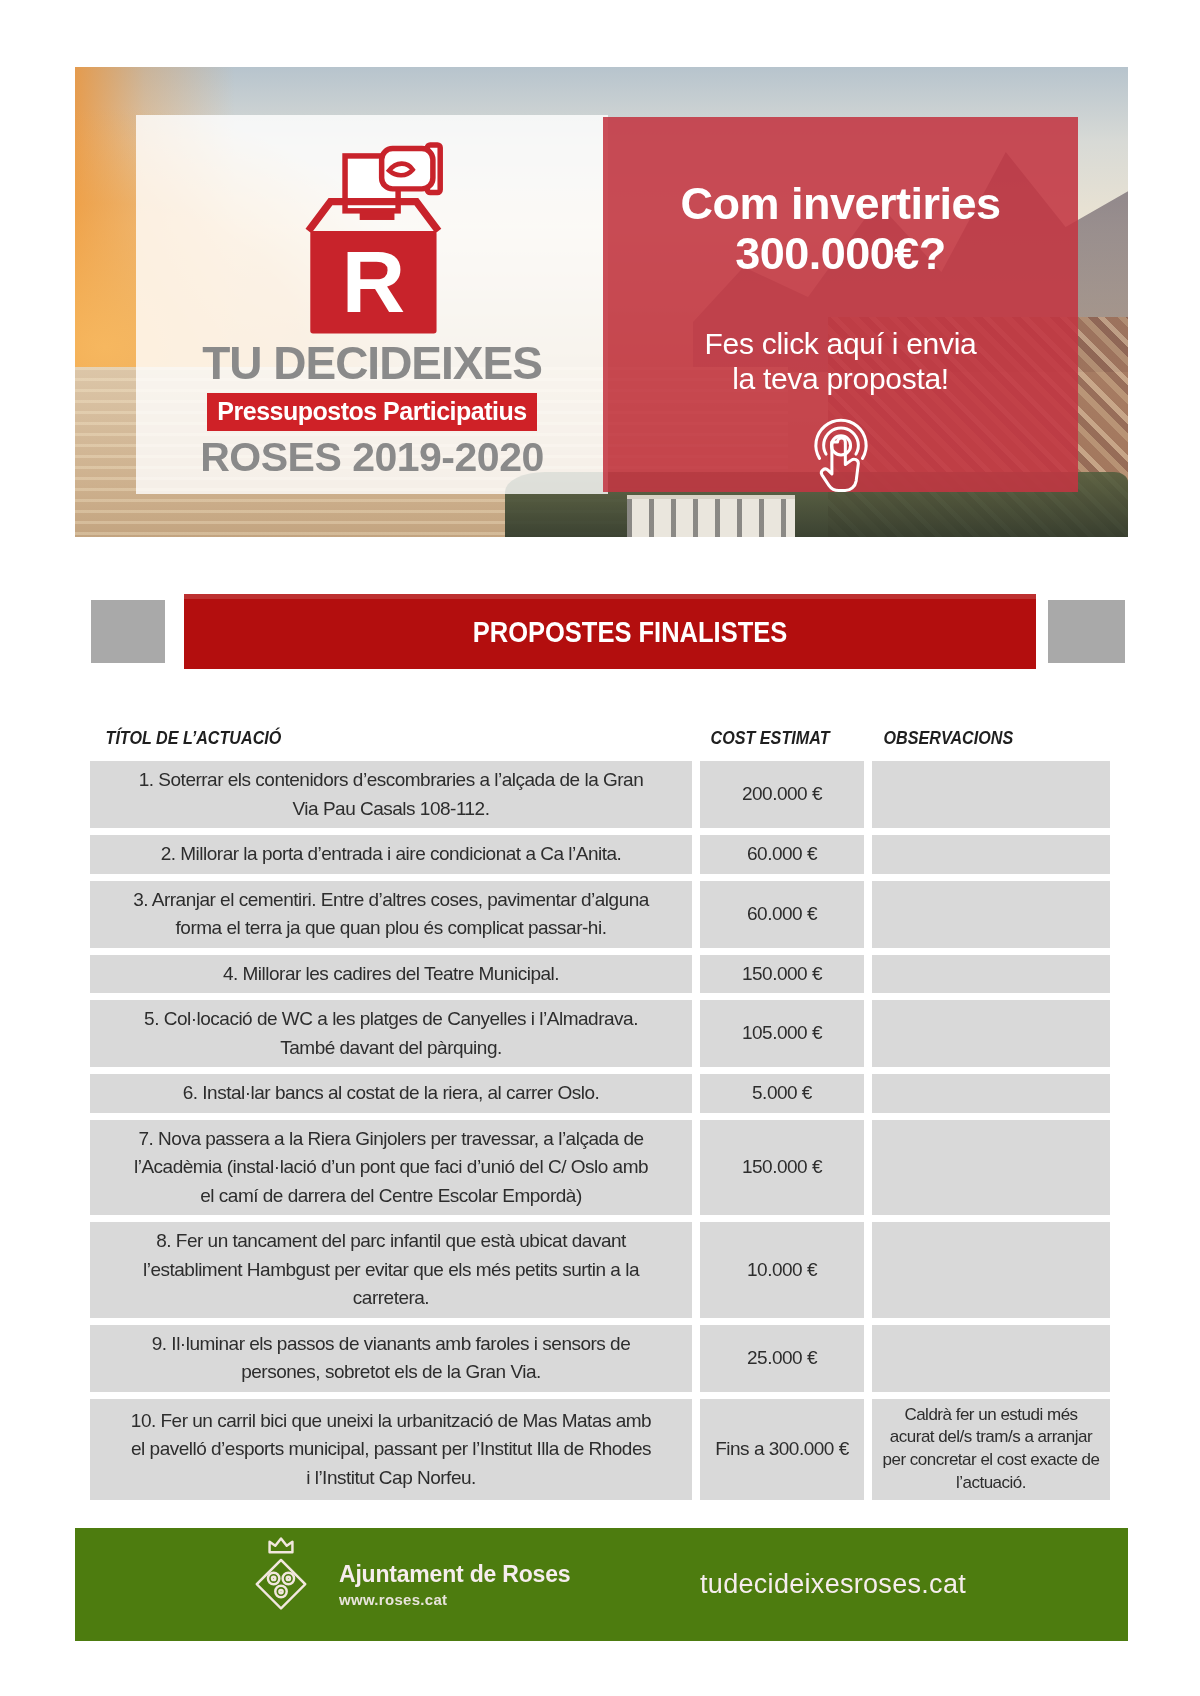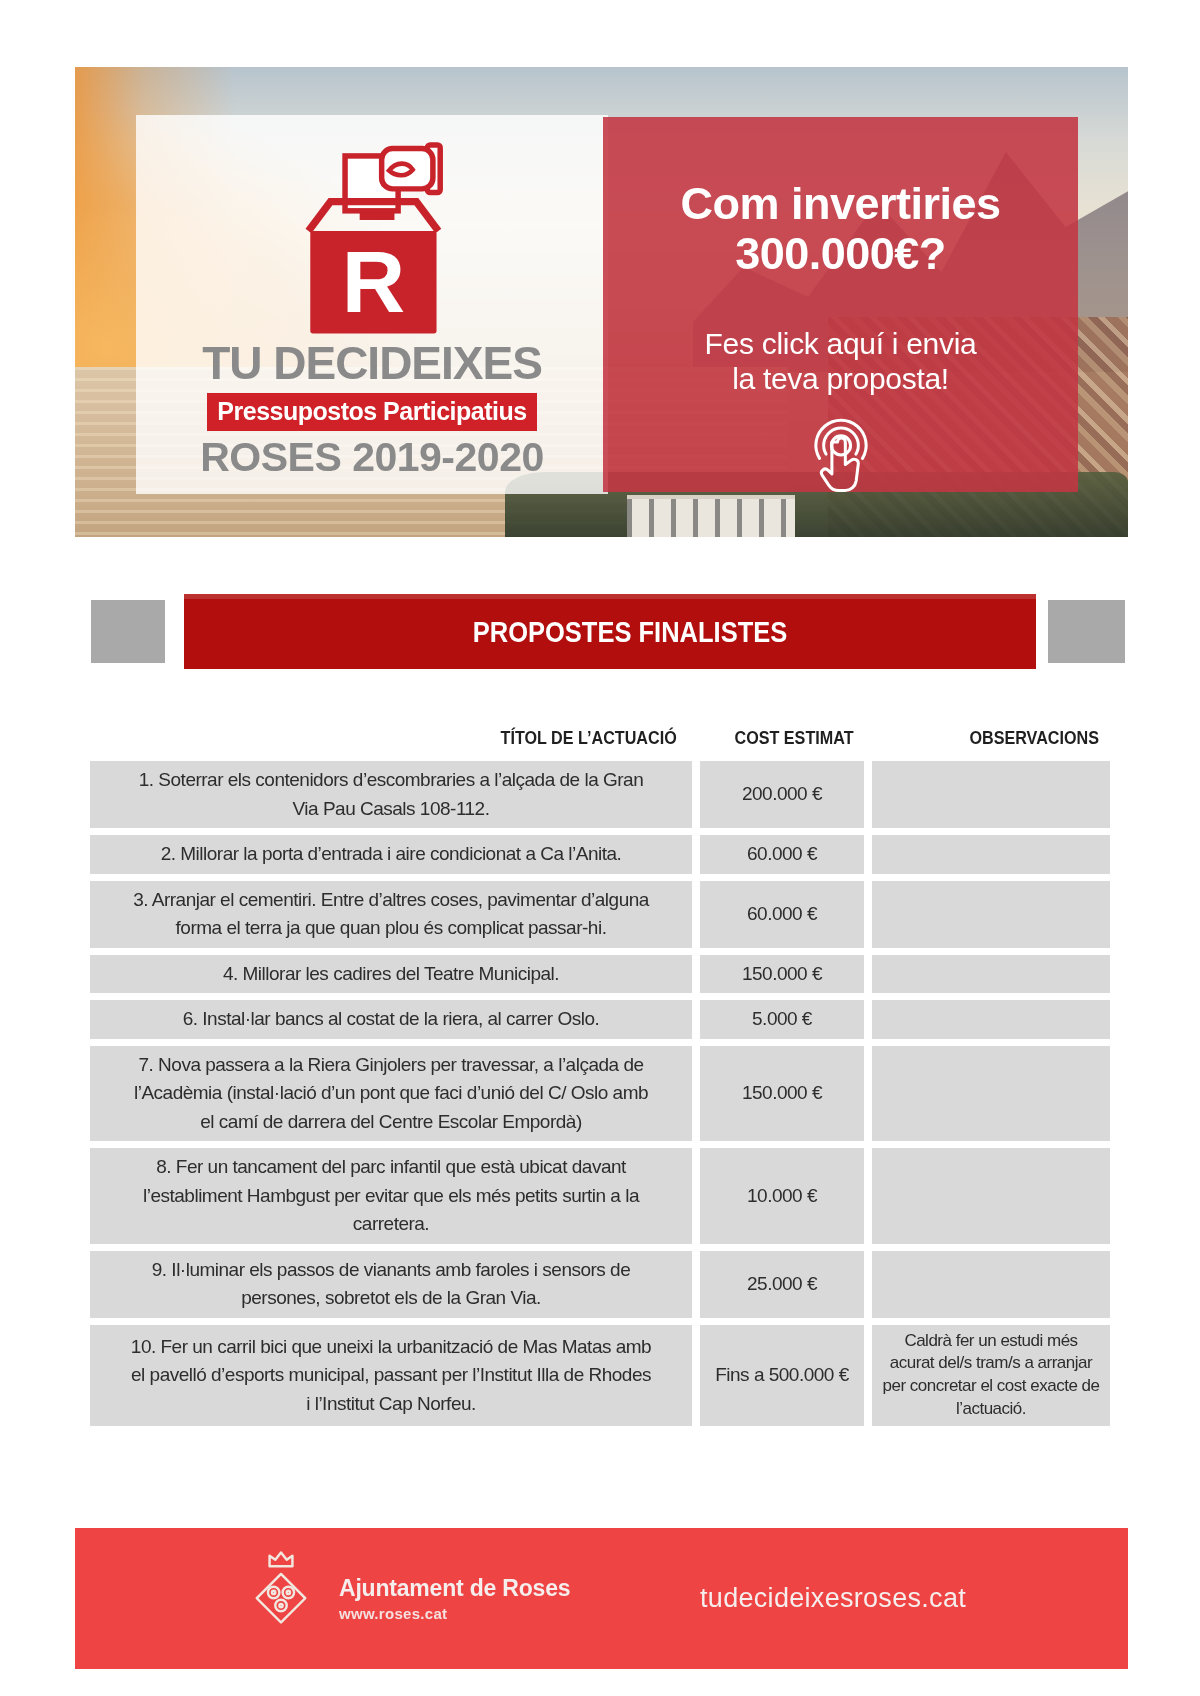--- a/index.html
+++ b/index.html
@@ -92,35 +92,35 @@
   }
   .squeeze { display:inline-block; transform:scaleX(0.85); transform-origin:center; letter-spacing:0; }
 
   
   .table { position:absolute; left:90px; top:727px; width:1016px; }
   .thead, .trow {
     display:grid; grid-template-columns:602px 164px 238px; column-gap:8px;
   }
   .thead { margin-bottom:12px; }
   .th {
-    text-align:right; font-weight:bold; font-size:19px; color:#1f1f1f; letter-spacing:-0.3px;
+    text-align:left; font-weight:bold; font-size:19px; color:#1f1f1f; letter-spacing:-0.3px;font-style:italic;
   }
   .trow { margin-bottom:7px; }
   .cell {
     background:#d9d9d9; display:flex; align-items:center; justify-content:center;
     text-align:center; padding:5px 12px; min-height:38px;
     font-size:19px; line-height:1.5; color:#2d2d2d; letter-spacing:-0.5px;
   }
   .cell-title { padding:5px 37px; }
   .cell-obs { font-size:17px; line-height:1.35; padding:5px 10px; }
 
   
   .footer {
-    position:absolute; left:75px; top:1528px; width:1053px; height:141px;
-    background:#ef4444; color:#f6eded;
+    position:absolute; left:75px; top:1528px; width:1053px; height:113px;
+    background:#4d7c0f; color:#f6eded;
     display:flex; align-items:center;
   }
   .crest { margin-left:168px; flex:0 0 auto; }
   .org-block { margin-left:20px; }
   .org-name { font-size:23px; font-weight:bold; letter-spacing:-0.2px; }
   .org-url  { font-size:15px; font-weight:bold; opacity:0.92; margin-top:3px; letter-spacing:0.3px; }
   .site-link { margin-left:auto; margin-right:162px; font-size:27px; letter-spacing:0.3px; }
 </style>
 </head>
 <body>
@@ -200,20 +200,25 @@
     <div class="cell cell-cost">60.000 €</div>
     <div class="cell cell-obs"></div>
   </div>
 
   <div class="trow">
     <div class="cell cell-title">4. Millorar les cadires del Teatre Municipal.</div>
     <div class="cell cell-cost">150.000 €</div>
     <div class="cell cell-obs"></div>
   </div>
 
+  <div class="trow">
+    <div class="cell cell-title">5. Col·locació de WC a les platges de Canyelles i l’Almadrava. També davant del pàrquing.</div>
+    <div class="cell cell-cost">105.000 €</div>
+    <div class="cell cell-obs"></div>
+  </div>
 
   <div class="trow">
     <div class="cell cell-title">6. Instal·lar bancs al costat de la riera, al carrer Oslo.</div>
     <div class="cell cell-cost">5.000 €</div>
     <div class="cell cell-obs"></div>
   </div>
 
   <div class="trow">
     <div class="cell cell-title">7. Nova passera a la Riera Ginjolers per travessar, a l’alçada de l’Acadèmia (instal·lació d’un pont que faci d’unió del C/ Oslo amb el camí de darrera del Centre Escolar Empordà)</div>
     <div class="cell cell-cost">150.000 €</div>
@@ -227,21 +232,21 @@
   </div>
 
   <div class="trow">
     <div class="cell cell-title">9. Il·luminar els passos de vianants amb faroles i sensors de persones, sobretot els de la Gran Via.</div>
     <div class="cell cell-cost">25.000 €</div>
     <div class="cell cell-obs"></div>
   </div>
 
   <div class="trow">
     <div class="cell cell-title">10. Fer un carril bici que uneixi la urbanització de Mas Matas amb el pavelló d’esports municipal, passant per l’Institut Illa de Rhodes i l’Institut Cap Norfeu.</div>
-    <div class="cell cell-cost">Fins a 500.000 €</div>
+    <div class="cell cell-cost">Fins a 300.000 €</div>
     <div class="cell cell-obs">Caldrà fer un estudi més acurat del/s tram/s a arranjar per concretar el cost exacte de l’actuació.</div>
   </div>
 </div>
 </div>
 
 <div class="footer">
   <svg class="crest" width="76" height="98" viewBox="0 0 90 120" fill="none" stroke="#f2e7de" stroke-width="3" stroke-linejoin="round">
     <path d="M31 20 V7 l7 5 7 -9 7 9 7 -5 V20 z"></path>
     <rect x="24" y="38" width="42" height="42" transform="rotate(45 45 59)"></rect>
     <circle cx="36" cy="52" r="7"></circle>

